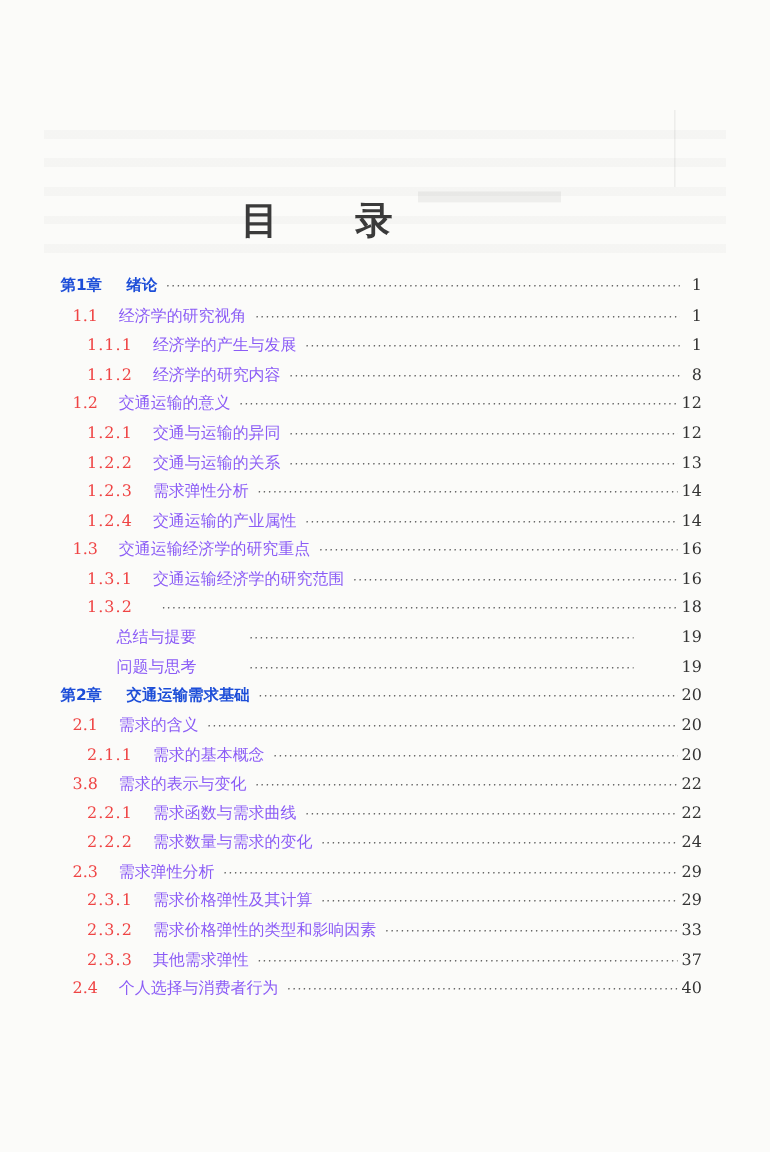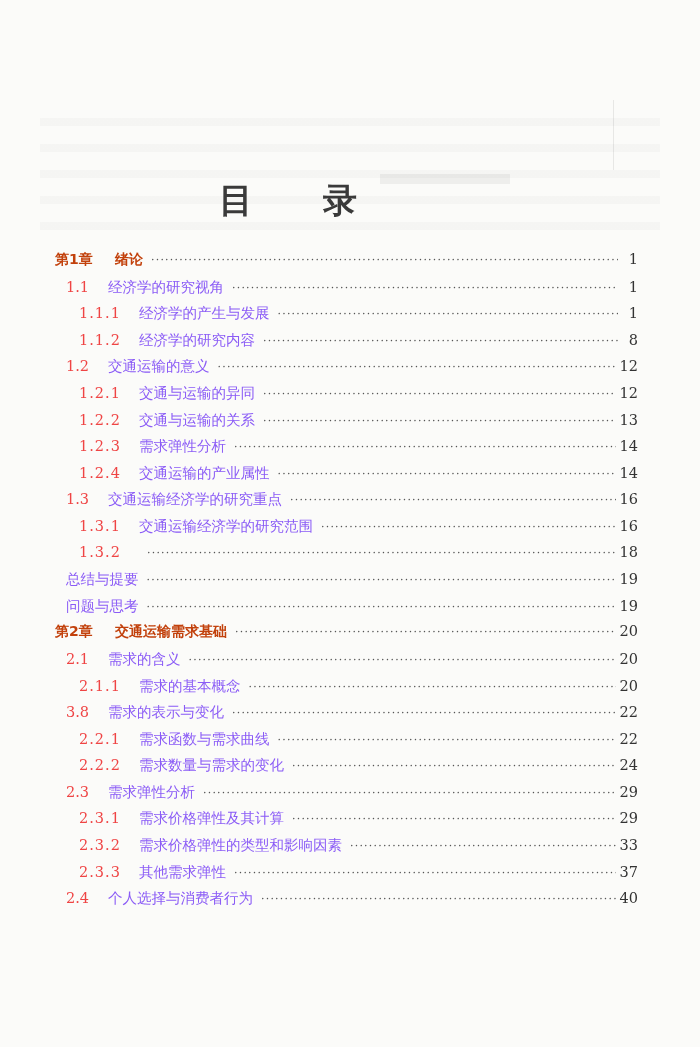--- a/index.html
+++ b/index.html
@@ -91,28 +91,28 @@
       flex: none;
       min-width: 16px;
       text-align: right;
       color: #333;
     }
     .lvl0 { padding-left: 0; }
     .lvl0 .num, .lvl0 .label {
       font-family: "DejaVu Sans", sans-serif;
       font-weight: bold;
       font-size: 14px;
-      color: #c2410c;
+      color: #1d4ed8;
     }
     .lvl0 .num { width: 60px; }
     .lvl1 { padding-left: 11px; }
     .lvl1 .num { width: 42px; }
     .lvl2 { padding-left: 24px; }
     .lvl2 .num { width: 60px; letter-spacing: 1px; }
-    .lvlx { padding-left: 11px; }
+    .lvlx { padding-left: 11px; gap: 40px; }
     .lvlx .num { width: 0; }
   </style>
 </head>
 <body>
 
 <div class="bleed">
   <div class="bleed-margin-line"></div>
   <div class="bleed-header"></div>
 </div>
 

